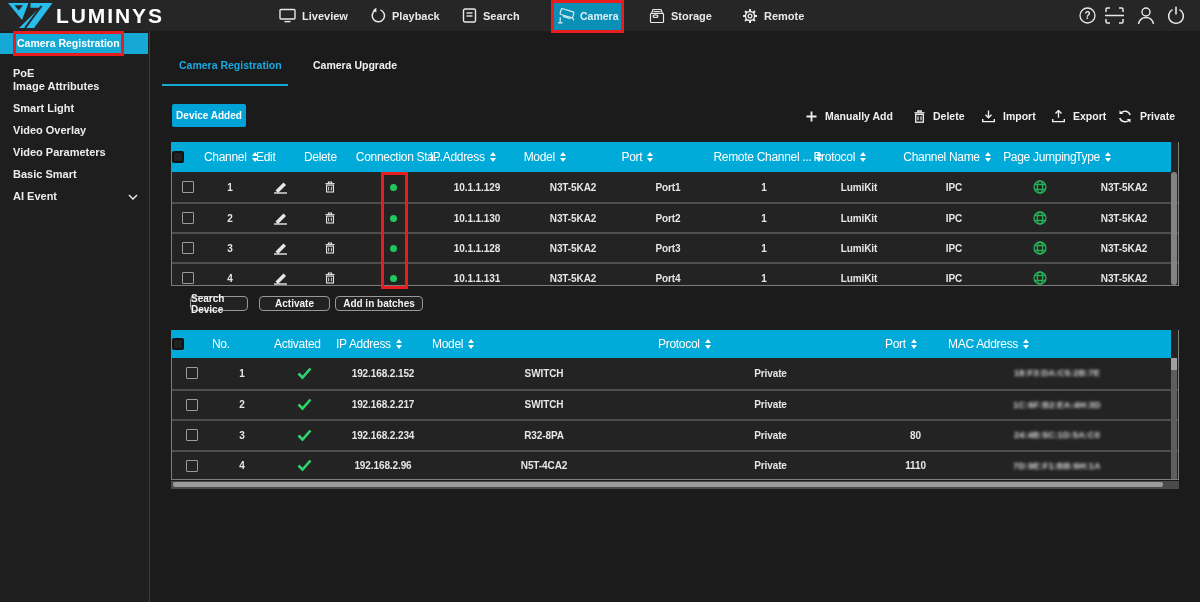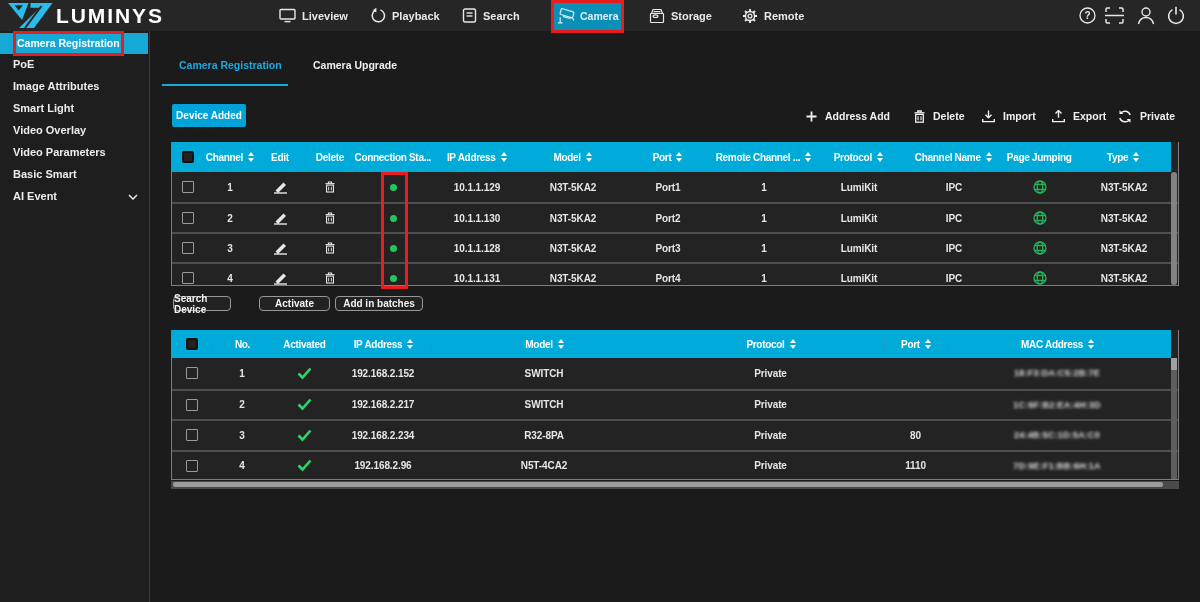--- a/index.html
+++ b/index.html
@@ -18,21 +18,21 @@
 .tab{position:absolute;top:59px;font-size:10.5px;font-weight:700}
 #tabline{position:absolute;left:162px;top:84px;width:126px;height:2px;background:#16a9d6}
 
 #devadd{position:absolute;left:172px;top:104px;width:74px;height:23px;background:#00a3d8;color:#fff;font-size:10px;font-weight:700;display:flex;align-items:center;justify-content:center;border-radius:2px}
 
 .tool{position:absolute;top:106px;height:20px;display:flex;align-items:center;gap:8px;color:#f0f0f0;font-size:10.5px;font-weight:700}
 
 .tbl{position:absolute;left:171px;background:#232323;border:1px solid #7d7d7d;border-top:none}
 .thead{display:flex;background:#00abda;height:30px;align-items:center}
 .trow{display:flex;height:30px;align-items:center;border-top:2px solid #4f4f4f}
-.th{color:#fff;font-size:10px;font-weight:700;letter-spacing:-0.3px;display:flex;align-items:center;justify-content:center;white-space:nowrap}
+.th{color:#fff;font-size:12px;font-weight:400;letter-spacing:-0.3px;display:flex;align-items:center;justify-content:flex-start;white-space:nowrap}
 .td{color:#e6e6e6;font-size:10px;font-weight:700;letter-spacing:-0.1px;display:flex;align-items:center;justify-content:center;white-space:nowrap}
 .sa{display:inline-flex;flex-direction:column;gap:2px;margin-left:5px}
 .sa i{display:block;width:0;height:0;border-left:3.5px solid transparent;border-right:3.5px solid transparent}
 .sa .u{border-bottom:4px solid #fff}
 .sa .d{border-top:4px solid #fff}
 .cb{width:12px;height:12px;border:1.5px solid #9a9a9a;border-radius:1px}
 .cbh{width:12px;height:12px;background:#222;border:2px solid #111;border-radius:2px}
 .dot{width:7px;height:7px;border-radius:50%;background:#1fc75c}
 .btn{position:absolute;top:296px;height:15px;border:1px solid #989898;border-radius:4px;color:#f2f2f2;font-size:10px;font-weight:700;display:flex;align-items:center;justify-content:center;background:#222}
 
@@ -134,21 +134,21 @@
   </svg>
 <svg class="abs" style="left:1167px;top:6px" width="18" height="19" viewBox="0 0 18 19">
     <g fill="none" stroke="#e8e8e8" stroke-width="1.6">
       <path d="M5.5 3.6 A 7.4 7.4 0 1 0 12.5 3.6"></path>
       <line x1="9" y1="0.8" x2="9" y2="8.5"></line>
     </g>
   </svg>
 
 <div id="sidebar">
   <div id="sidesel">Camera Registration</div>
-  <div class="sideitem" style="top:27px">PoE</div>
+  <div class="sideitem" style="top:36px">PoE</div>
   <div class="sideitem" style="top:49px">Image Attributes</div>
   <div class="sideitem" style="top:71px">Smart Light</div>
   <div class="sideitem" style="top:93px">Video Overlay</div>
   <div class="sideitem" style="top:115px">Video Parameters</div>
   <div class="sideitem" style="top:137px">Basic Smart</div>
   <div class="sideitem" style="top:159px">AI Event</div>
   <svg class="abs" style="left:128px;top:163px" width="10" height="6" viewBox="0 0 10 6">
       <polyline points="1,1 5,5 9,1" fill="none" stroke="#e8e8e8" stroke-width="1.5"></polyline>
     </svg>
 </div>
@@ -157,21 +157,21 @@
 <div class="tab" style="left:179px;color:#1ba9e1">Camera Registration</div>
 <div class="tab" style="left:313px;color:#f0f0f0">Camera Upgrade</div>
 <div id="tabline"></div>
 
 <div id="devadd">Device Added</div>
 
 <div class="tool" style="left:806px">
   <svg width="11" height="11" viewBox="0 0 11 11">
       <path d="M5.5 0.5 v10 M0.5 5.5 h10" stroke="#f0f0f0" stroke-width="1.8"></path>
     </svg>
-  <span>Address Add</span>
+  <span>Manually Add</span>
 </div>
 <div class="tool" style="left:914px">
   <svg width="11" height="13" viewBox="0 0 11 13">
       <g stroke="#f0f0f0" fill="none" stroke-width="1.3">
         <path d="M0.5 2.8 h10"></path>
         <path d="M3.8 2.5 V1 h3.4 v1.5"></path>
         <rect x="1.7" y="4.4" width="7.6" height="7.8"></rect>
         <path d="M4 6.2 v4 M7 6.2 v4" stroke-width="1.1"></path>
       </g>
     </svg>
@@ -423,21 +423,21 @@
         </svg>
       </div>
     <div class="td" style="width:96px">N3T-5KA2</div>
   </div>
   <div id="vs1">
       <b></b>
     </div>
 </div>
 <div class="redbox" style="left:381px;top:172px;width:27px;height:117px"></div>
 
-<div class="btn" style="left:173px;width:58px">Search Device</div>
+<div class="btn" style="left:190px;width:58px">Search Device</div>
 <div class="btn" style="left:259px;width:71px">Activate</div>
 <div class="btn" style="left:335px;width:88px">Add in batches</div>
 
 <div class="tbl" id="t2" style="top:330px;width:1008px;height:150px">
   <div class="thead" style="height:28px;margin-right:7px">
     <div class="th" style="width:39px">
         <span class="cbh"></span>
       </div>
     <div class="th" style="width:62px;border-left:1px solid #1a9cc4">No.</div>
     <div class="th" style="width:62px;border-left:1px solid #1a9cc4">Activated</div>

